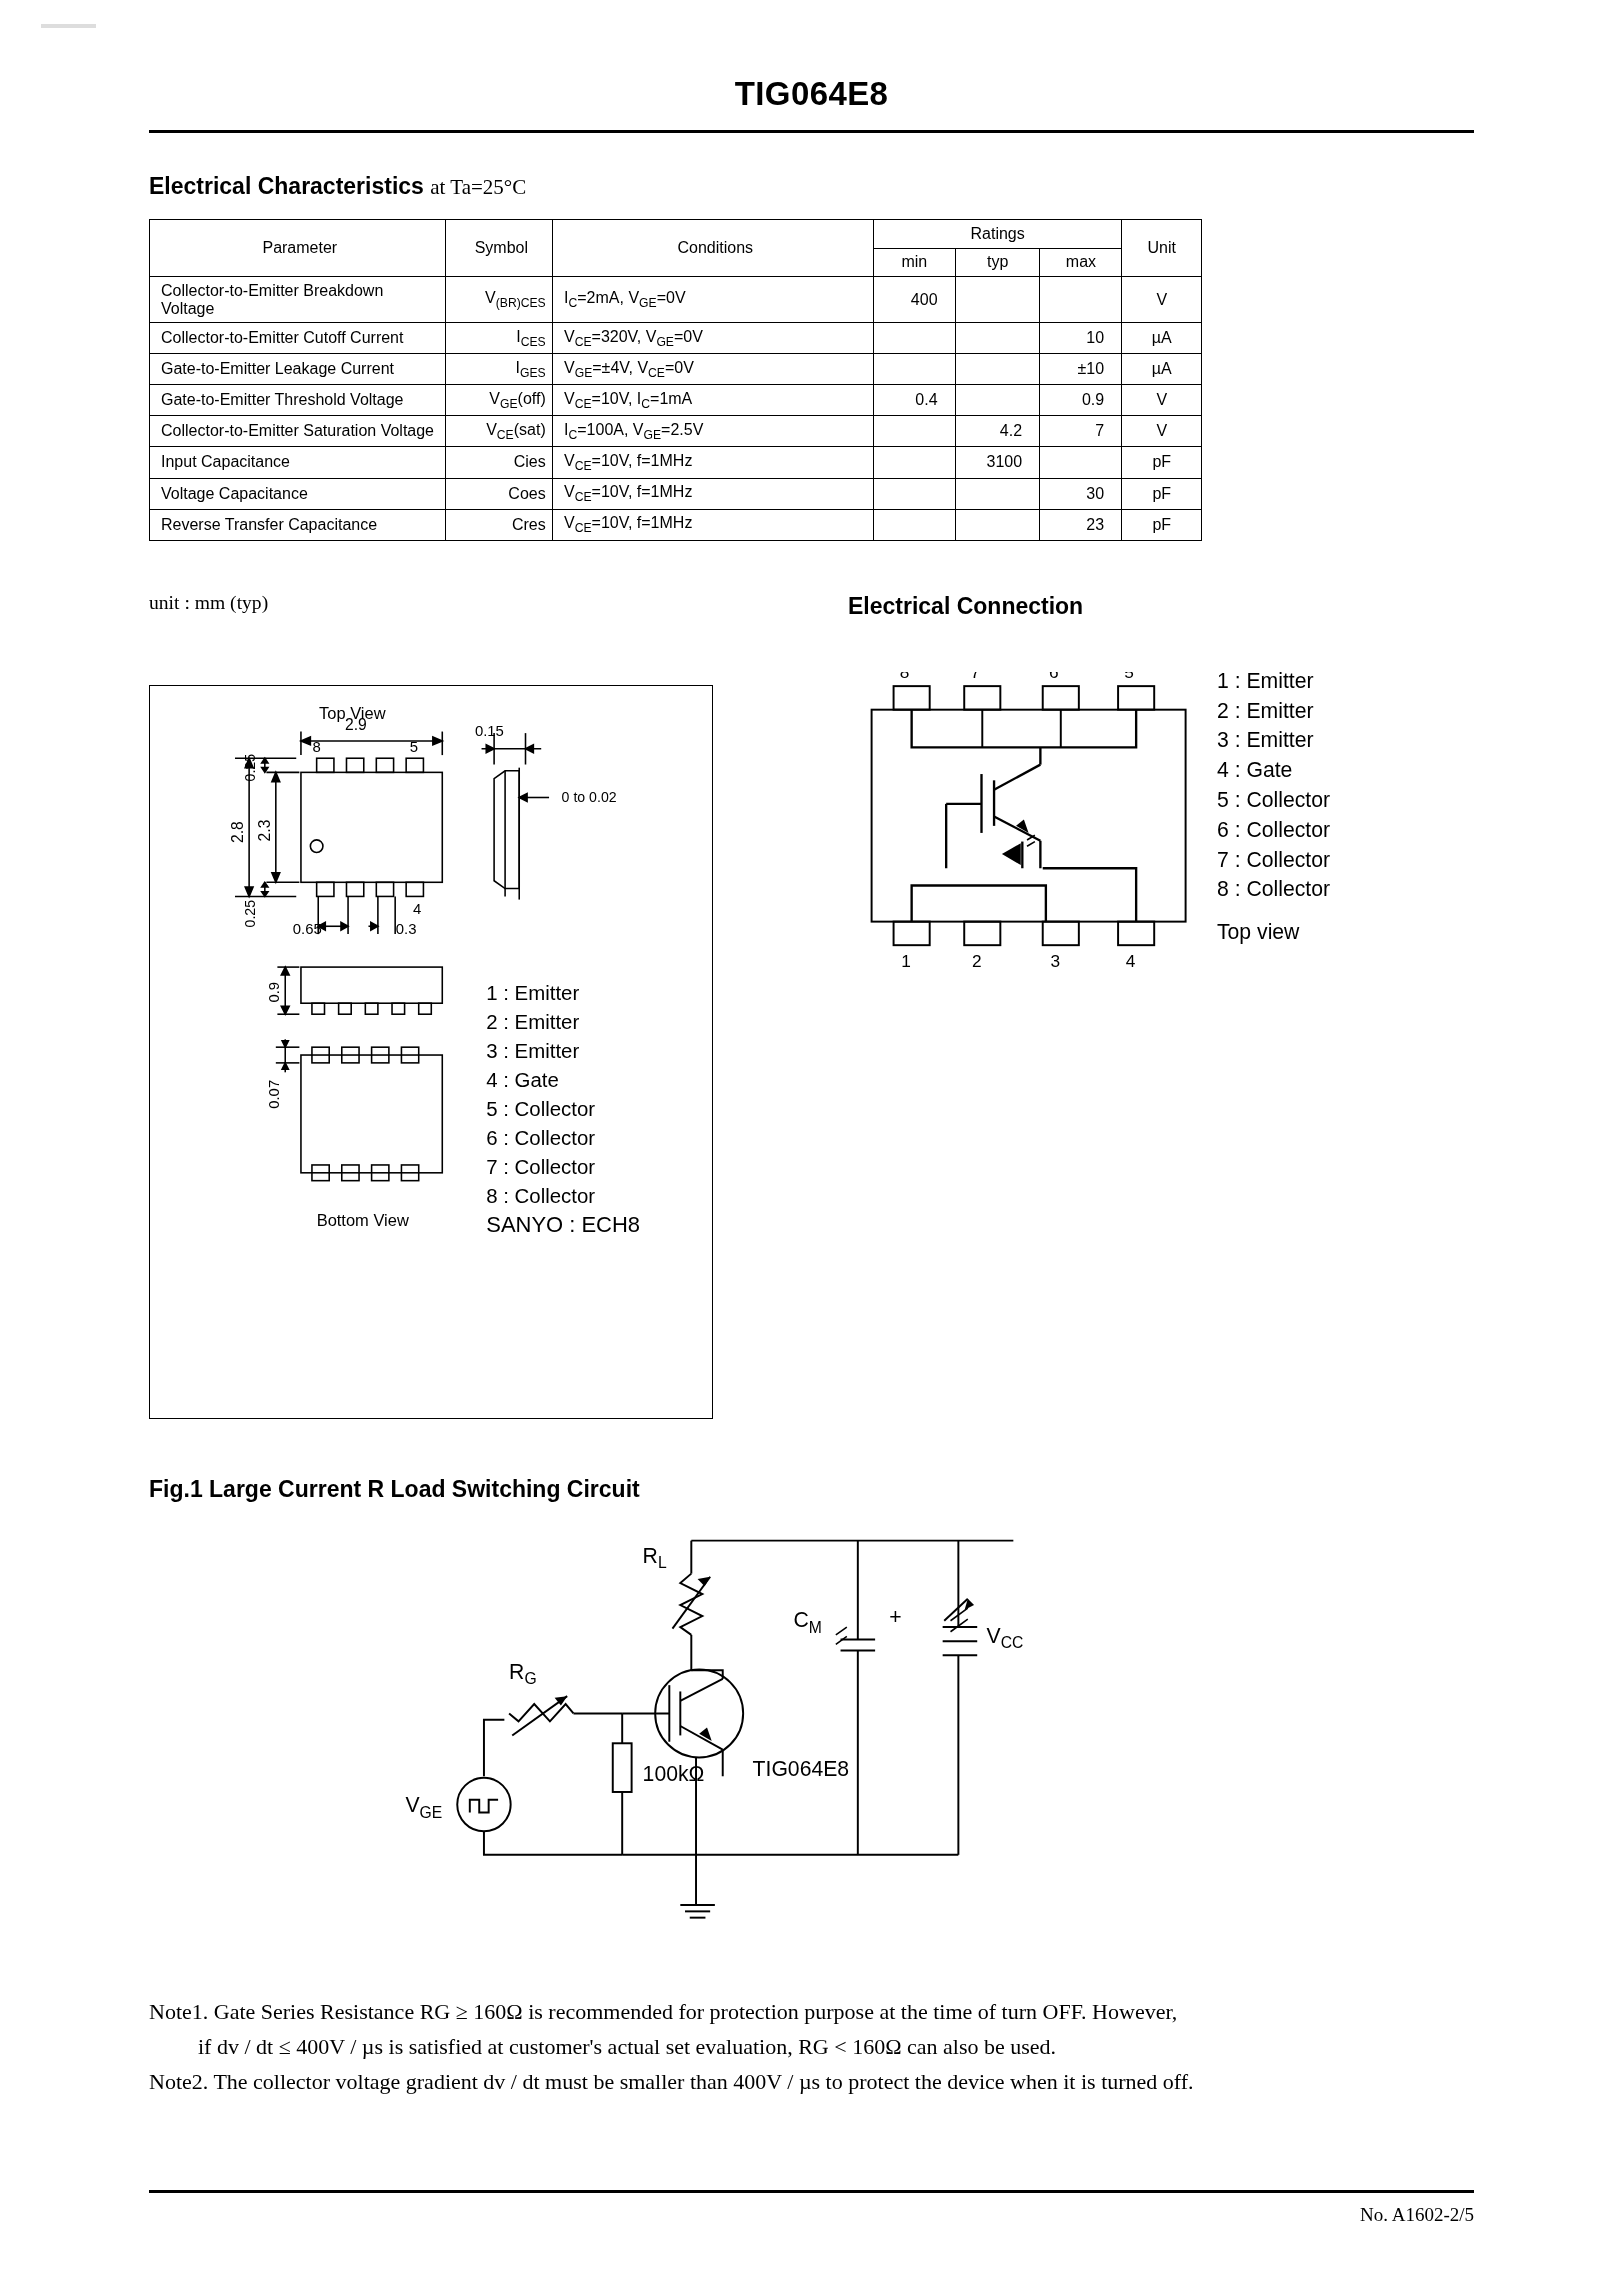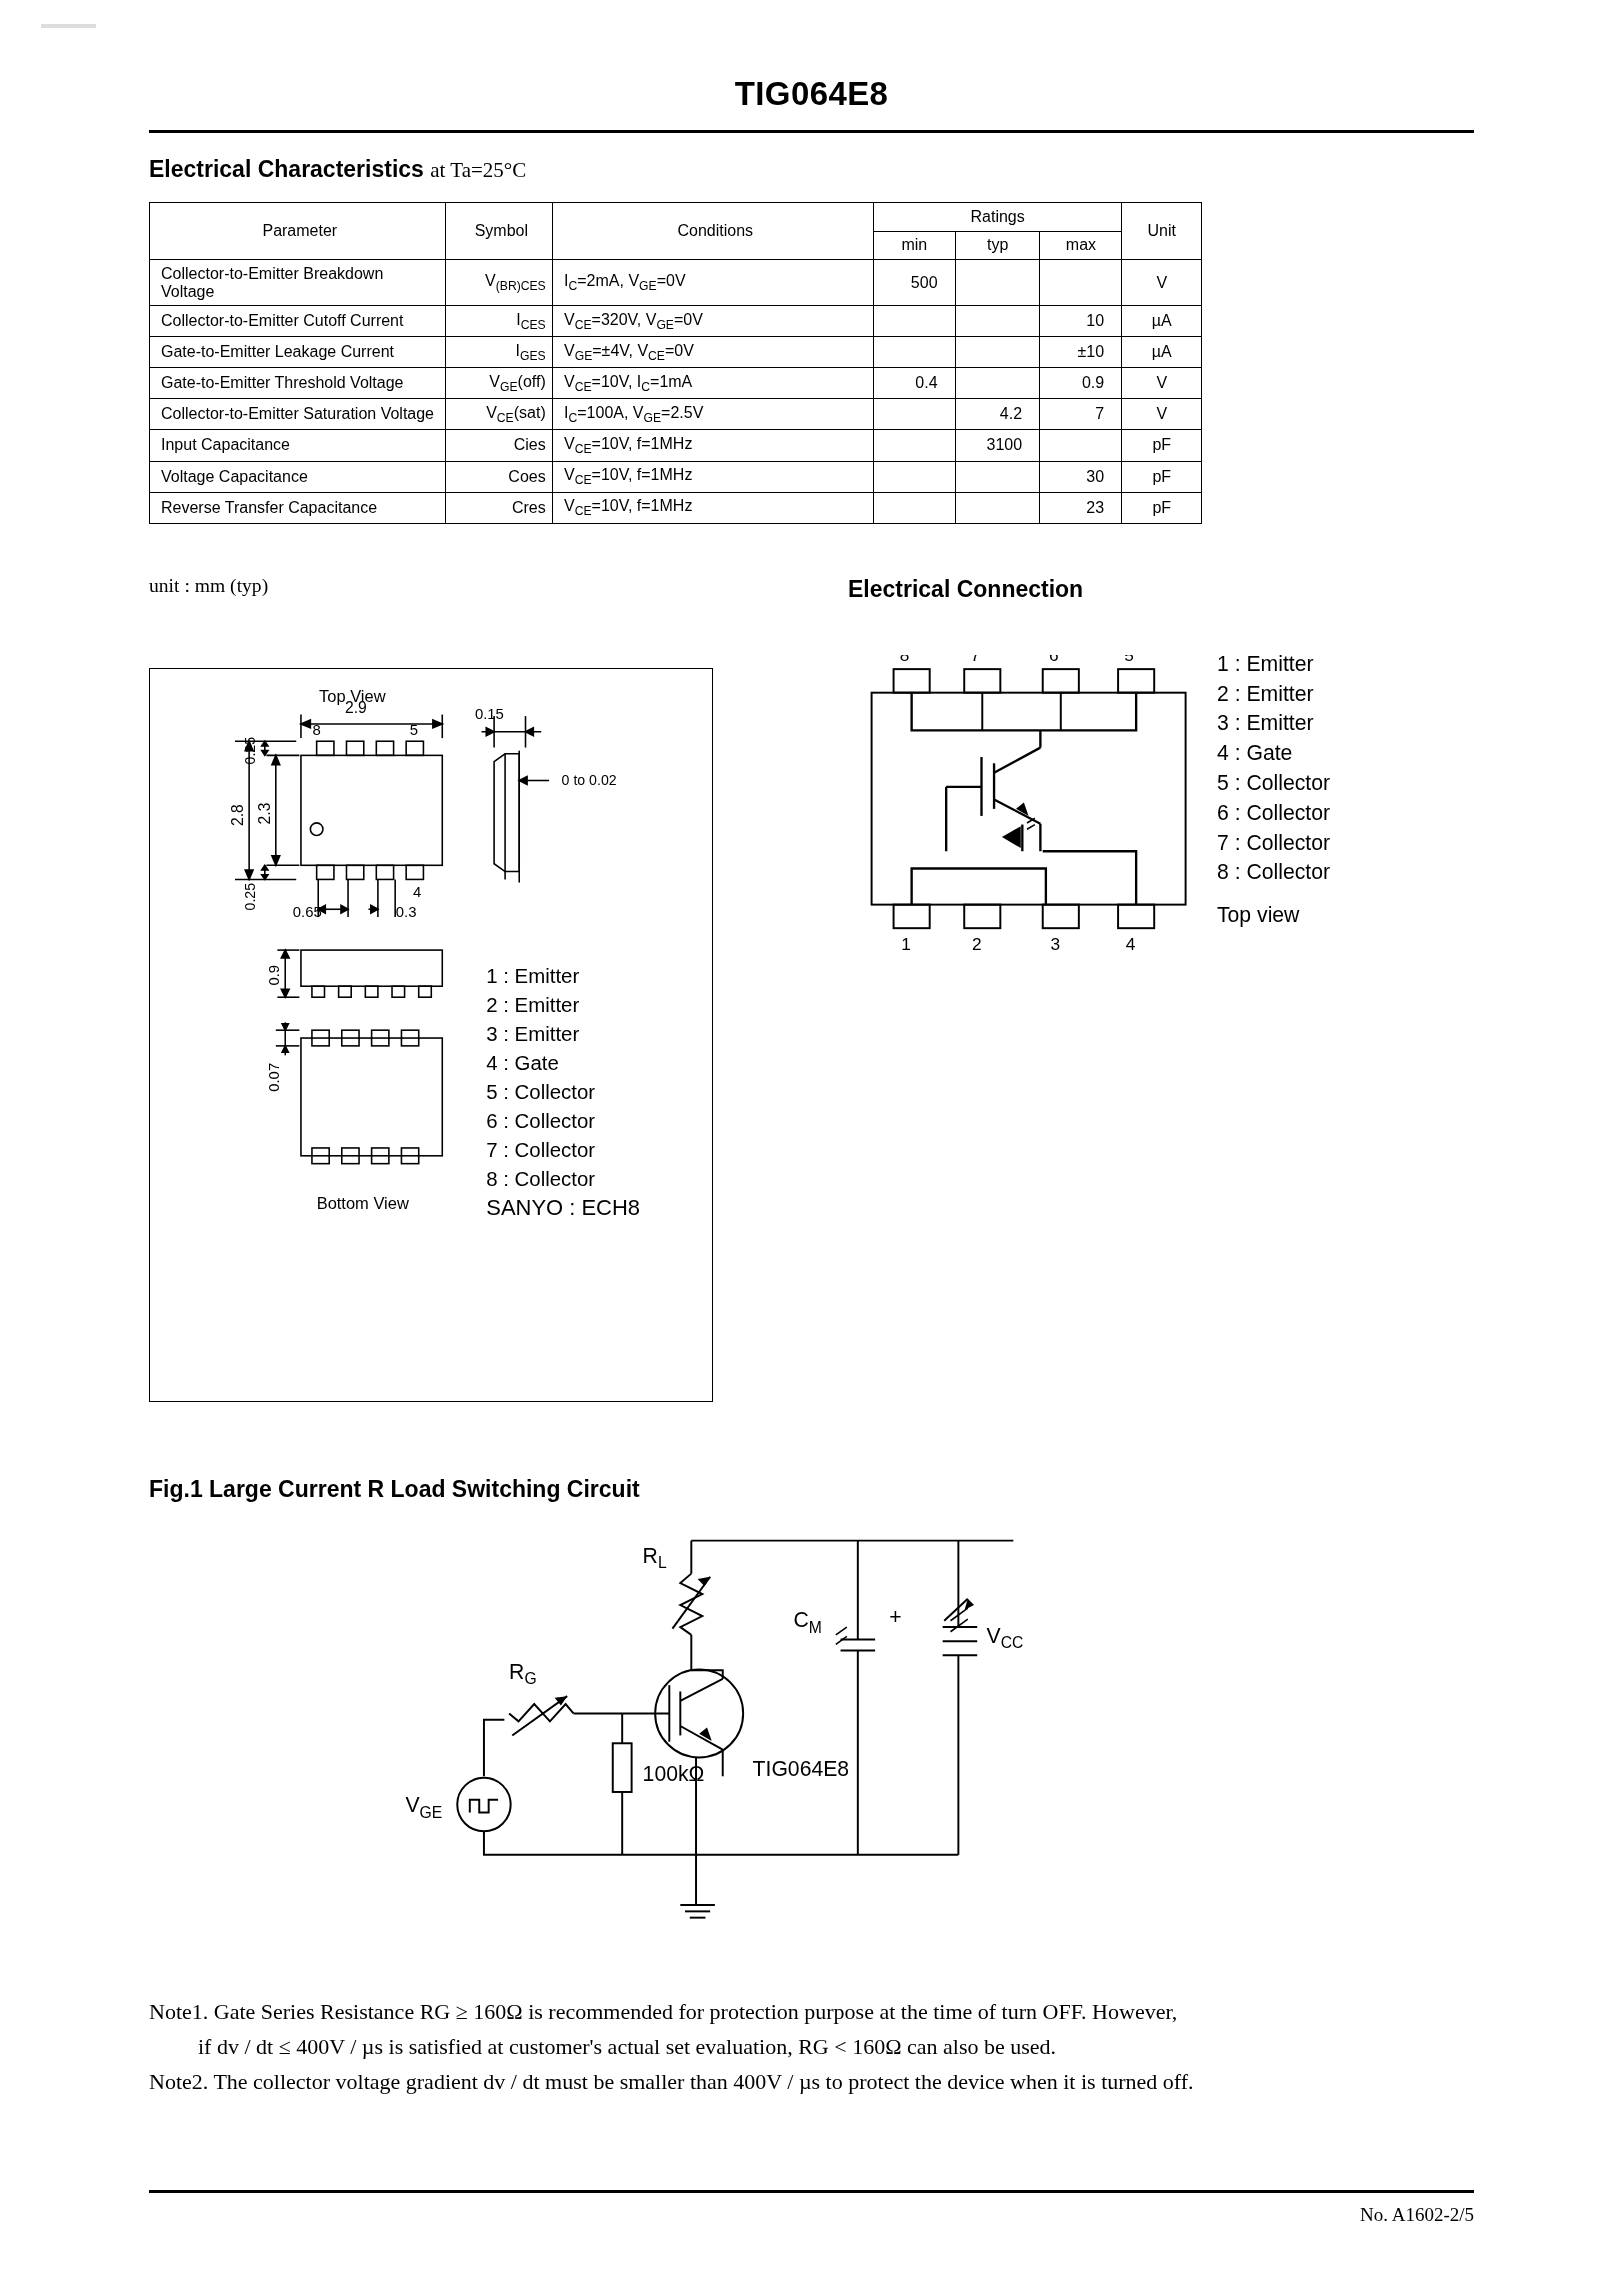--- a/index.html
+++ b/index.html
@@ -35,21 +35,21 @@
   .rule-top {
     border-bottom: 3.1px solid #000;
     margin-top: 17.3px;
   }
 
   
   .sec-head {
     font-family: "Liberation Sans", sans-serif;
     font-weight: bold;
     font-size: 23px;
-    margin-top: 23px;
+    margin-top: 40px;
   }
   .sec-head .cond {
     font-family: "Liberation Serif", serif;
     font-weight: normal;
     font-size: 21px;
   }
 
   
   table.ec {
     border-collapse: collapse;
@@ -152,21 +152,21 @@
         <th class="c-num" style="text-align:center;padding-right:6.3px !important;">min</th>
         <th class="c-num" style="text-align:center;padding-right:6.3px !important;">typ</th>
         <th class="c-num" style="text-align:center;padding-right:6.3px !important;">max</th>
       </tr>
     </thead>
     <tbody id="ec-body">
         <tr>
           <td class="c-param">Collector-to-Emitter Breakdown Voltage</td>
           <td class="c-sym">V<sub>(BR)CES</sub></td>
           <td class="c-cond">I<sub>C</sub>=2mA, V<sub>GE</sub>=0V</td>
-          <td class="c-num">500</td>
+          <td class="c-num">400</td>
           <td class="c-num"></td>
           <td class="c-num"></td>
           <td class="c-unit">V</td>
         </tr>
         <tr>
           <td class="c-param">Collector-to-Emitter Cutoff Current</td>
           <td class="c-sym">I<sub>CES</sub></td>
           <td class="c-cond">V<sub>CE</sub>=320V, V<sub>GE</sub>=0V</td>
           <td class="c-num"></td>
           <td class="c-num"></td>

